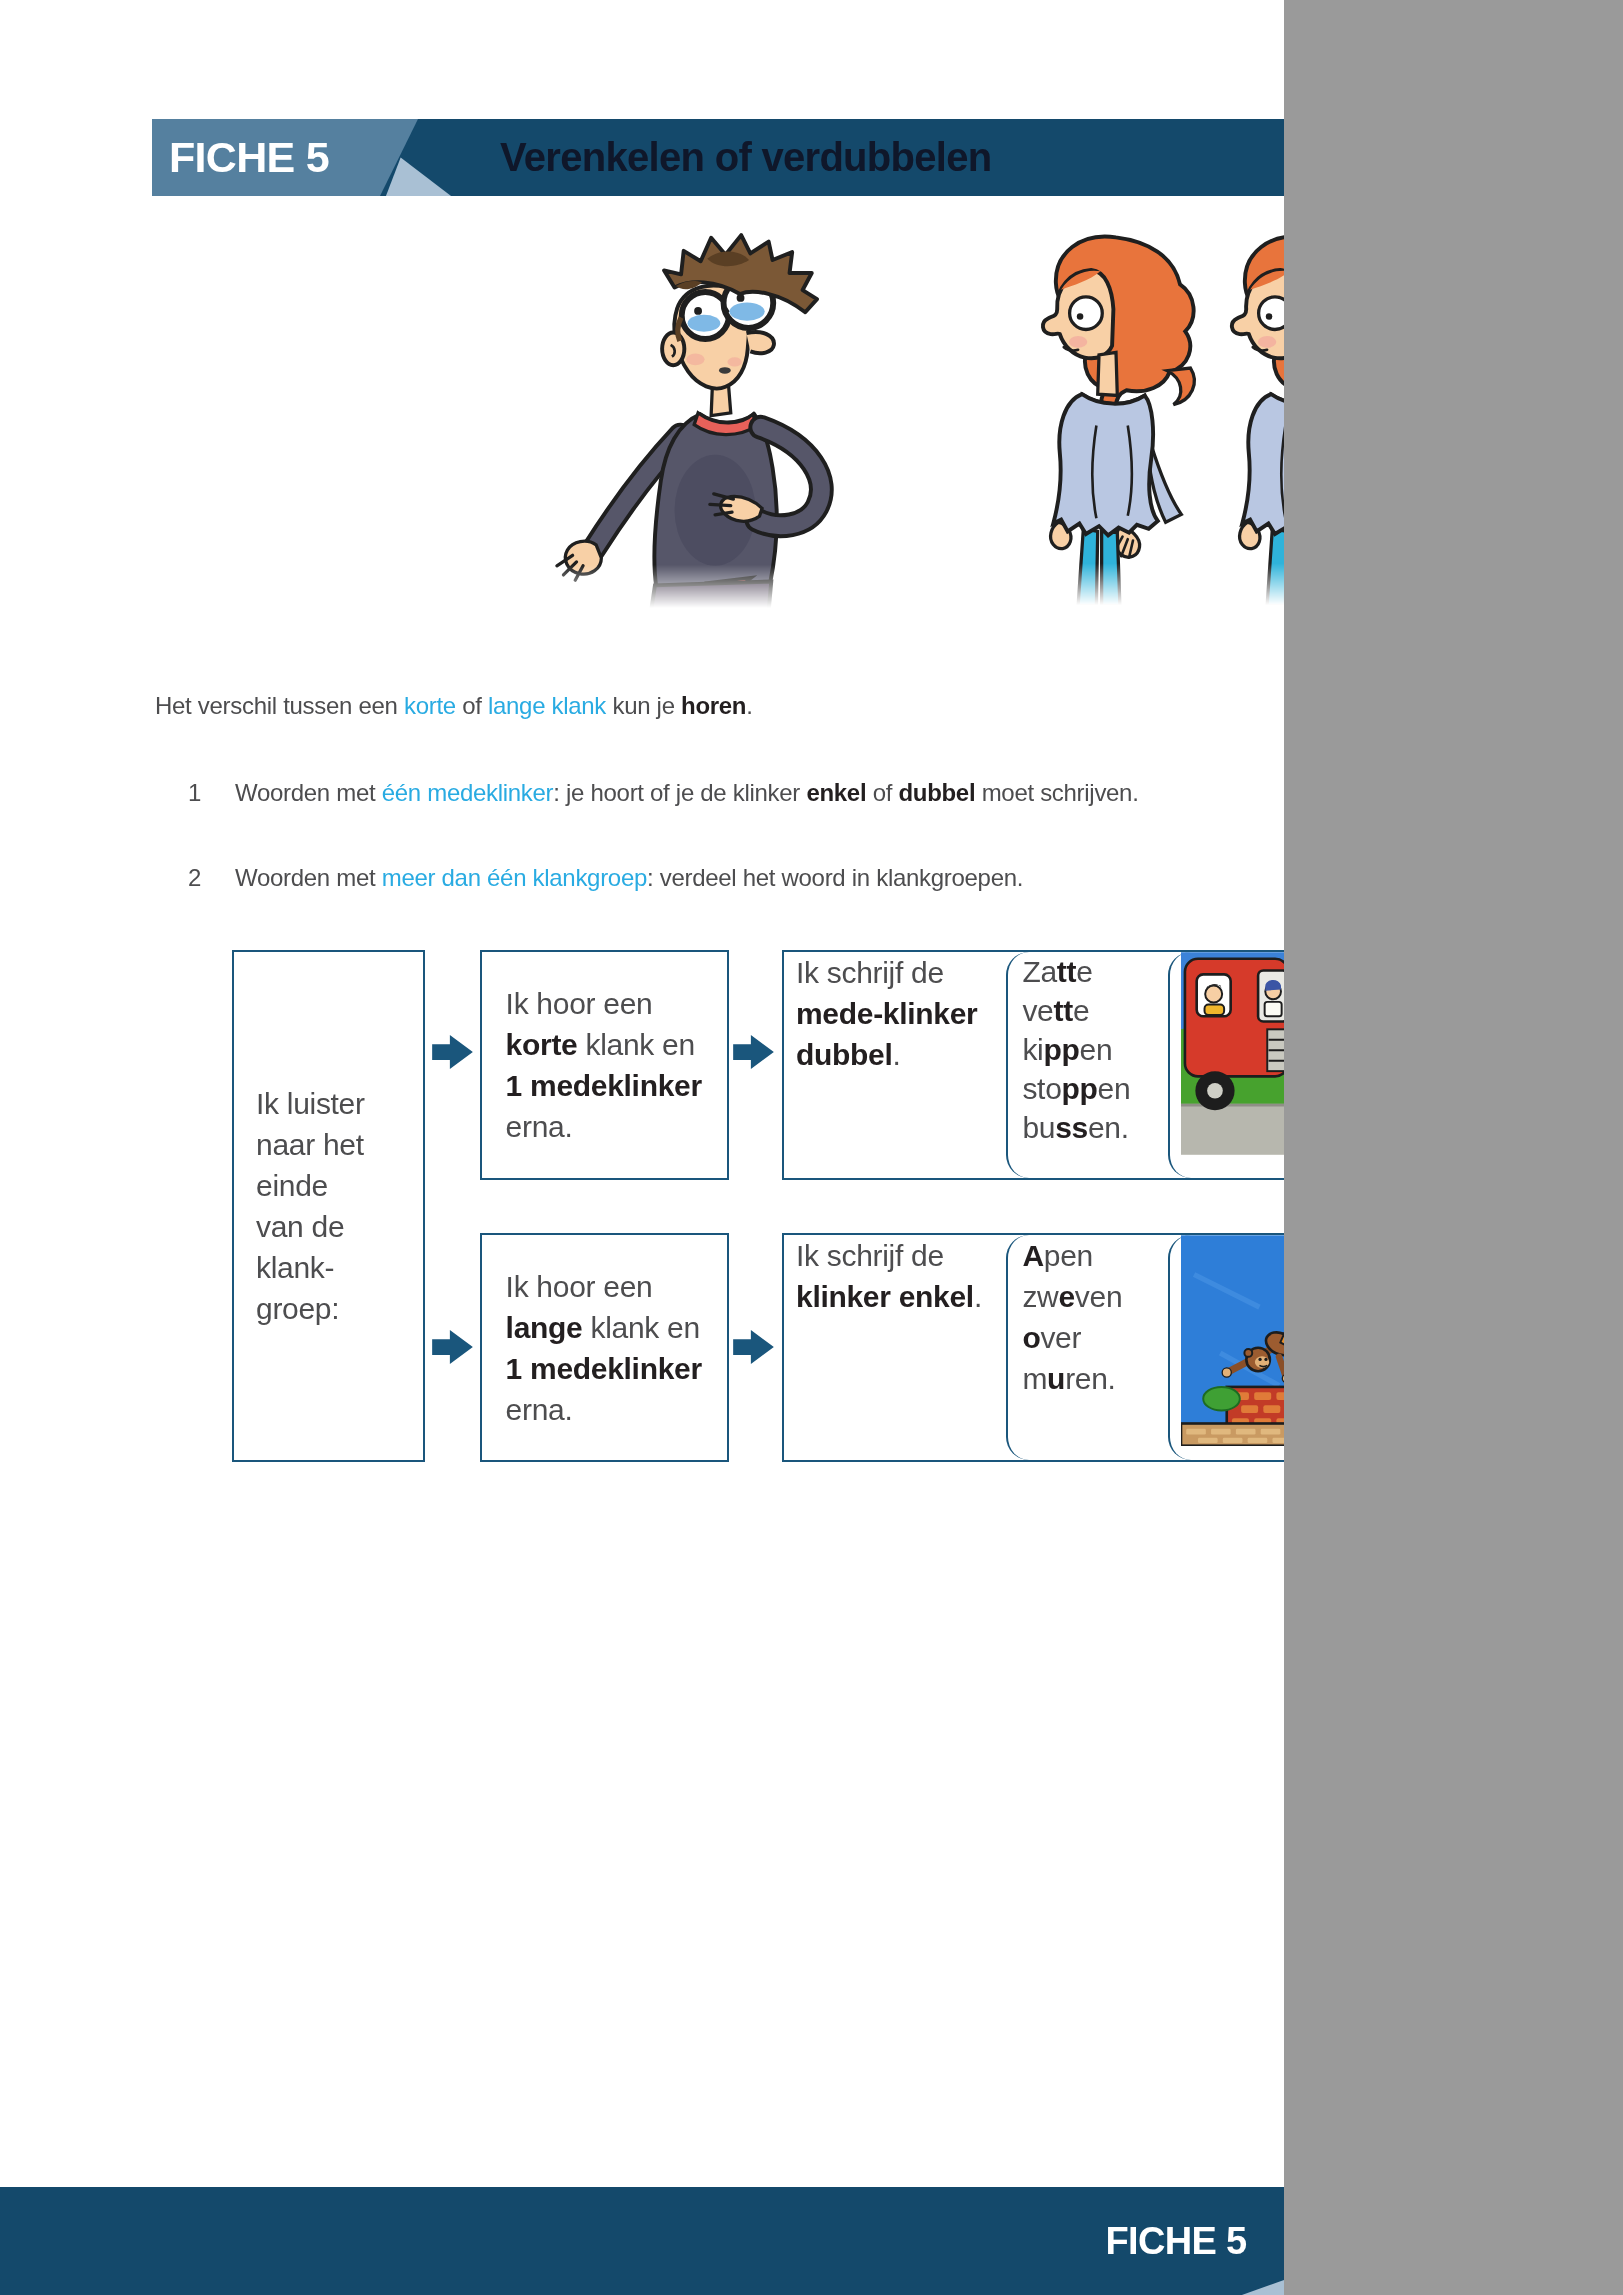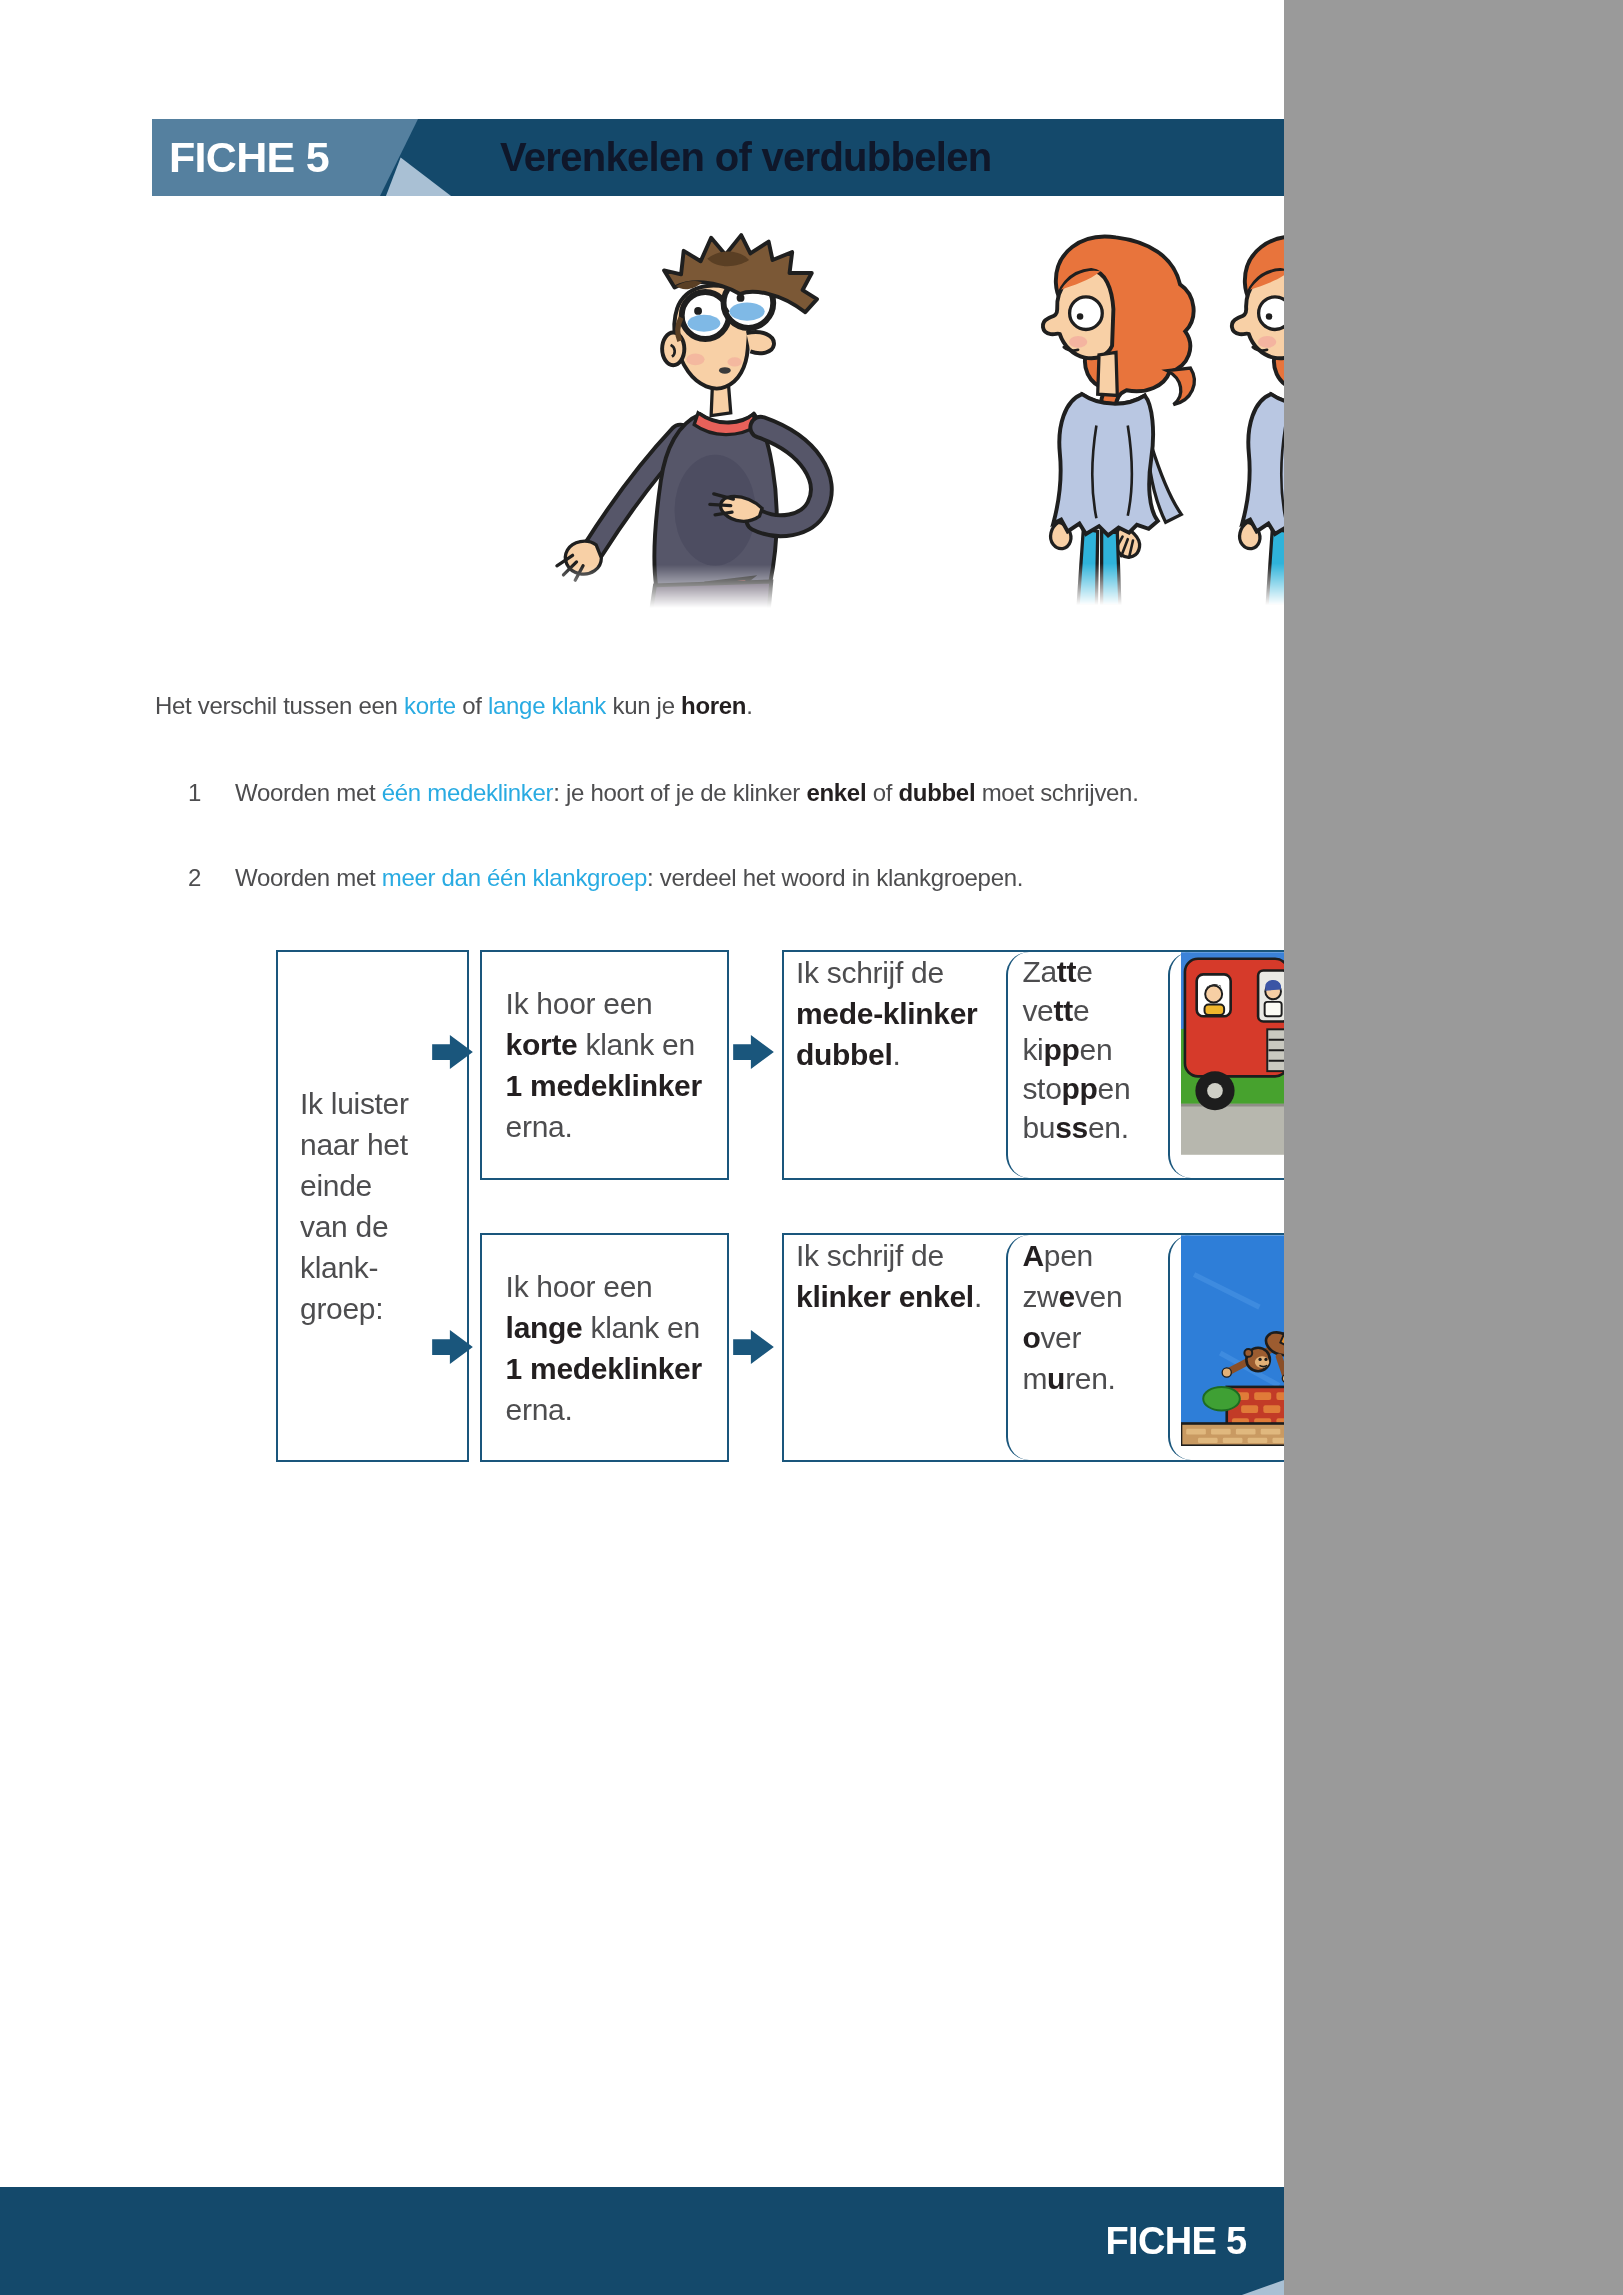--- a/index.html
+++ b/index.html
@@ -31,21 +31,21 @@
   .li{left:188px;display:flex;}
   .li-num{width:47px;flex:none;}
   .seg-b{font-weight:bold;color:var(--bold-text);}
   .seg-c{color:var(--cyan);}
 
   
   .box{position:absolute;border:2.6px solid var(--border);background:#fff;box-sizing:border-box;
        display:flex;flex-direction:column;justify-content:center;
        font-size:30px;letter-spacing:-0.3px;color:var(--text);}
   .tline{white-space:nowrap;line-height:41px;}
-  .listen{left:232px;top:950px;width:193px;height:512px;padding-left:22px;margin-left:44px;}
+  .listen{left:232px;top:950px;width:193px;height:512px;padding-left:22px;}
   .listen .tline{line-height:41px;}
   .hear1{left:480px;top:950px;width:249px;height:230px;padding-left:23.6px;}
   .hear2{left:480px;top:1233px;width:249px;height:229px;padding-left:23.6px;}
   .res{left:782px;width:692px;display:grid;grid-template-columns:222px 162px 1fr;
        flex-direction:row;padding:0;}
   .res1{top:950px;height:230px;}
   .res2{top:1233px;height:229px;}
   .cell{display:flex;flex-direction:column;justify-content:flex-start;box-sizing:border-box;border-radius:23px;}
   .cell-write{padding-left:12px;}
   .cell-mn{border-left:2.6px solid var(--border);padding-left:14.4px;}

